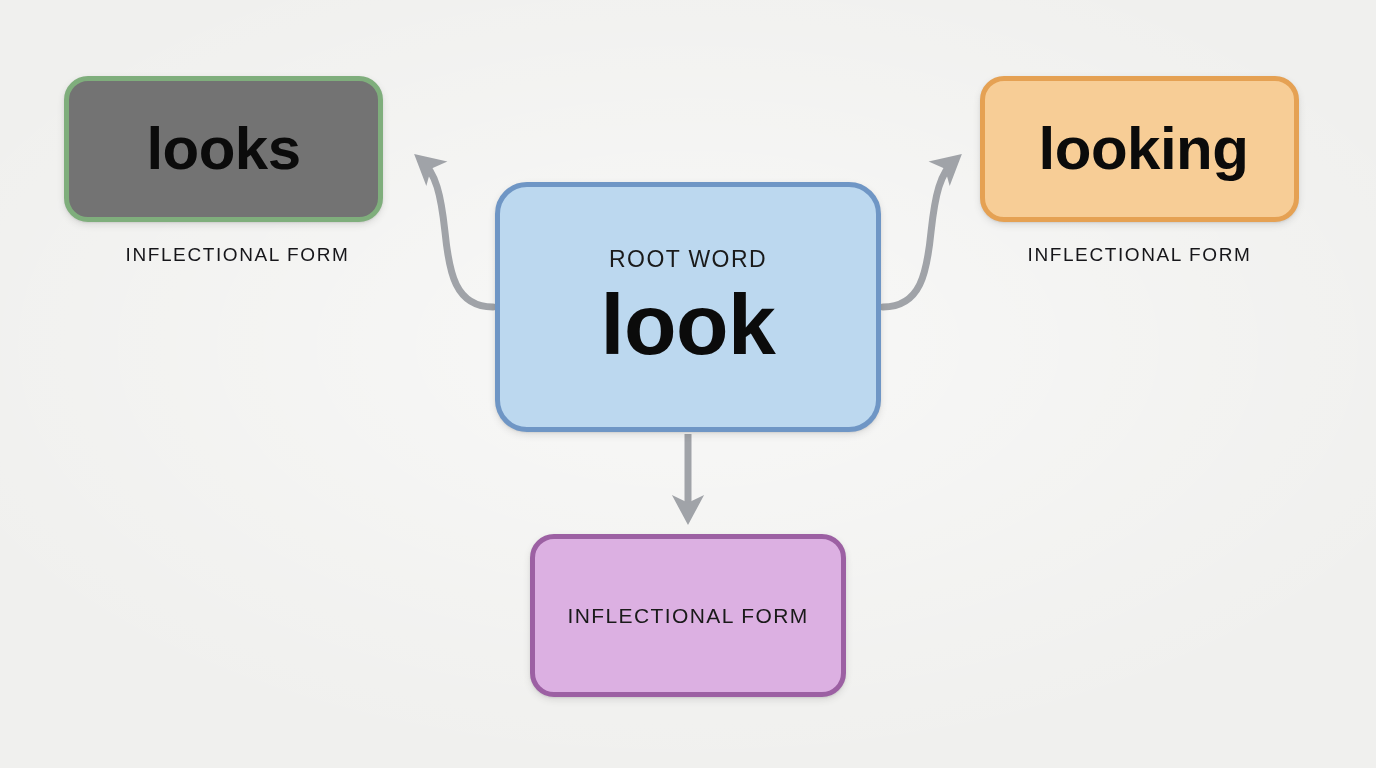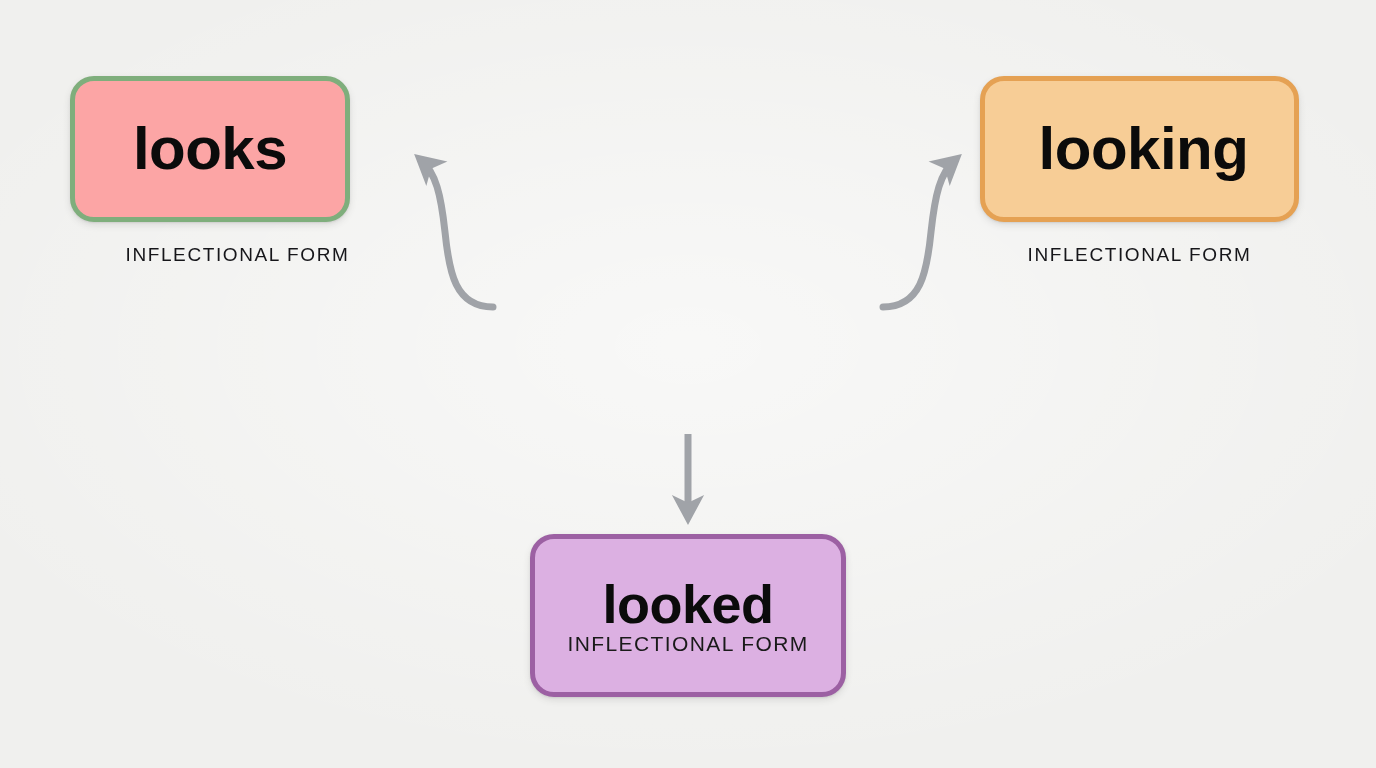--- a/index.html
+++ b/index.html
@@ -57,22 +57,22 @@
     text-align: center;
     color: #16161a;
     letter-spacing: 1.6px;
     font-size: 19px;
     white-space: nowrap;
     z-index: 3;
   }
 
   
   #node-looks {
-    left: 70px; top: 76px; width: 280px; height: 146px;
-    background: #fca5a5;
+    left: 64px; top: 76px; width: 319px; height: 146px;
+    background: #737373;
     border: 5px solid #7fae7c;
     border-radius: 24px;
   }
   #node-looks .node-word { font-size: 60px; }
 
   #node-looking {
     left: 980px; top: 76px; width: 319px; height: 146px;
     background: #f7cd96;
     border: 5px solid #e5a153;
     border-radius: 24px;
@@ -133,24 +133,27 @@
     <g>
       <path d="M 688,434 L 688,516" fill="none" stroke="#a0a3a8" stroke-width="7" stroke-linecap="butt" marker-end="url(#arrowhead)"></path>
     </g>
   </svg>
 
   <div class="node" id="node-looks">
     <div class="node-word">looks</div>
   </div>
   <div class="caption" id="caption-looks">INFLECTIONAL FORM</div>
 
+  <div class="node" id="node-root">
+    <div class="node-kicker">ROOT WORD</div>
+    <div class="node-word">look</div>
+  </div>
 
   <div class="node" id="node-looking">
     <div class="node-word">looking</div>
   </div>
   <div class="caption" id="caption-looking">INFLECTIONAL FORM</div>
 
   <div class="node" id="node-looked">
-    <div class="node-word">looked</div>
     <div class="node-kicker">INFLECTIONAL FORM</div>
   </div>
 
 </div>
 
 </body></html>

